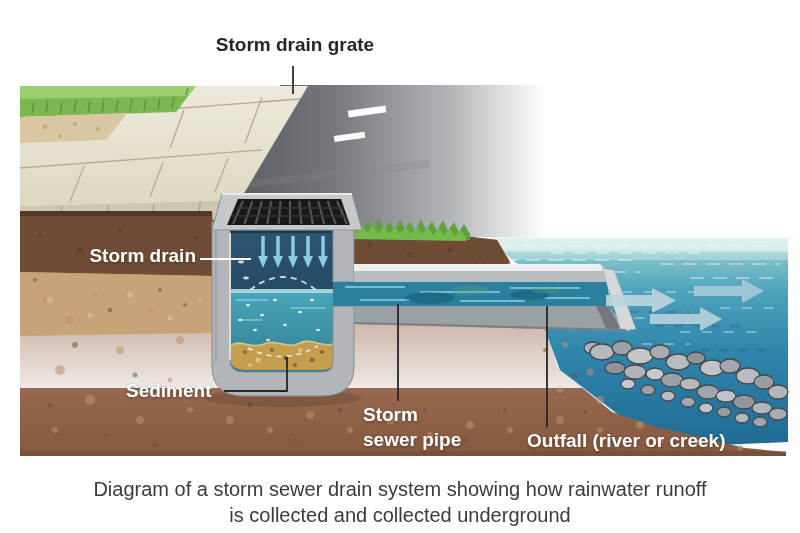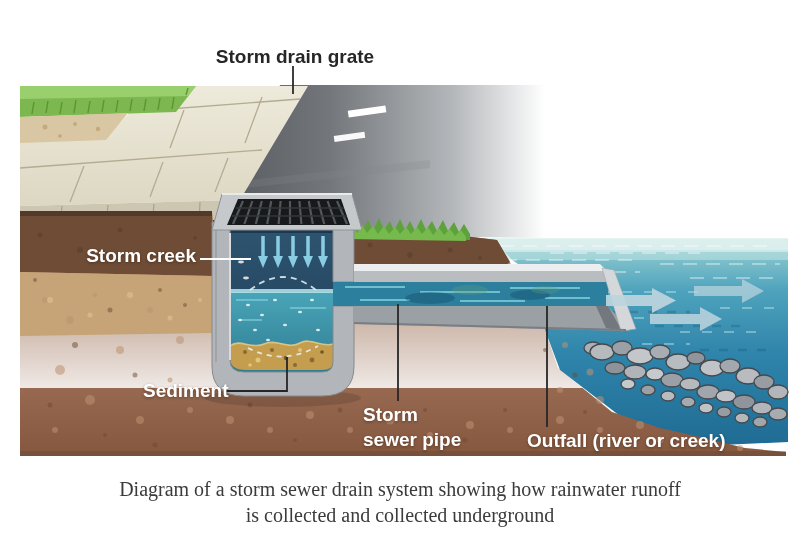--- a/index.html
+++ b/index.html
@@ -3,28 +3,28 @@
 <meta charset="utf-8">
 <style>
   html,body{margin:0;padding:0;background:#ffffff;}
   .stage{
     position:relative;width:800px;height:533px;background:#ffffff;overflow:hidden;
     font-family:"Liberation Sans", sans-serif;
   }
   .stage svg{position:absolute;left:0;top:0;}
   .lbl{position:absolute;font-weight:bold;font-size:19px;line-height:25px;color:#ffffff;
        text-shadow:0 1px 3px rgba(40,25,10,.45);white-space:nowrap;}
-  .lbl-dark{position:absolute;font-weight:bold;font-size:19px;color:#262626;white-space:nowrap;margin-top:12px;}
+  .lbl-dark{position:absolute;font-weight:bold;font-size:19px;color:#262626;white-space:nowrap;}
   #top-label{left:160px;top:34px;width:270px;text-align:center;}
   #basin-label{left:40px;top:243px;width:156px;text-align:right;}
-  #sediment-label{left:143px;top:378px;}
+  #sediment-label{left:126px;top:378px;}
   #pipe-label{left:363px;top:402px;}
   #outfall-label{left:527px;top:428px;}
   .caption{position:absolute;left:0;top:476px;width:800px;text-align:center;
-           font-size:20px;line-height:26px;color:#3b3b3b;font-weight:400;font-family:Liberation Serif, serif;}
+           font-size:20px;line-height:26px;color:#3b3b3b;font-weight:400;}
 </style>
 </head>
 <body>
 
 <div class="stage">
 
 <svg width="800" height="533" viewBox="0 0 800 533">
   <defs>
     <linearGradient id="gRoad" x1="214" y1="0" x2="545" y2="0" gradientUnits="userSpaceOnUse">
       <stop offset="0" stop-color="#55595d"></stop>
@@ -396,21 +396,21 @@
     <line x1="200" y1="259" x2="251" y2="259" stroke="#ffffff" stroke-width="1.8"></line>
     <polyline points="224,391 287,391 287,357" stroke="#262626" stroke-width="1.8"></polyline>
     <line x1="398" y1="304" x2="398" y2="401" stroke="#262626" stroke-width="1.8"></line>
     <line x1="547" y1="306" x2="547" y2="427" stroke="#262626" stroke-width="1.8"></line>
   </g>
 </svg>
 
 <div id="top-label" class="lbl-dark">Storm drain grate</div>
 
 <div id="basin-label" class="lbl">
-  <div>Storm creek</div>
+  <div>Storm drain</div>
 </div>
 
 <div id="sediment-label" class="lbl">Sediment</div>
 
 <div id="outfall-label" class="lbl">Outfall (river or creek)</div>
 
 <div id="pipe-label" class="lbl">
   <div>Storm</div>
   <div>sewer pipe</div>
 </div>

